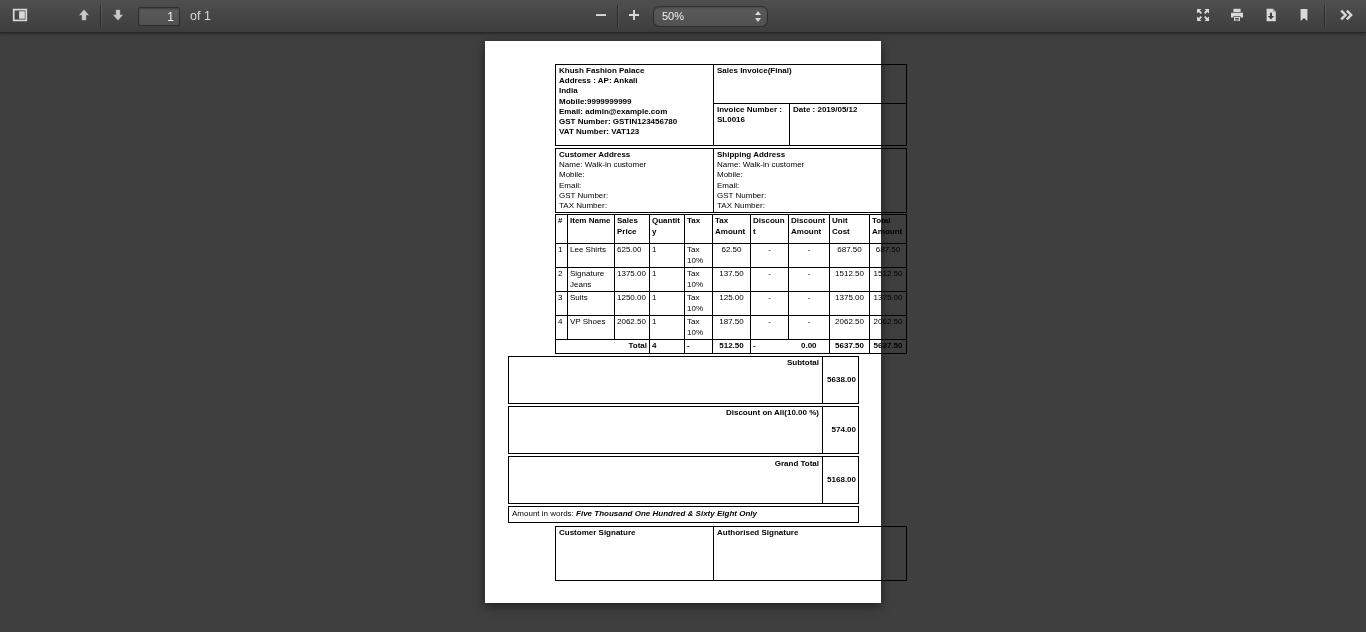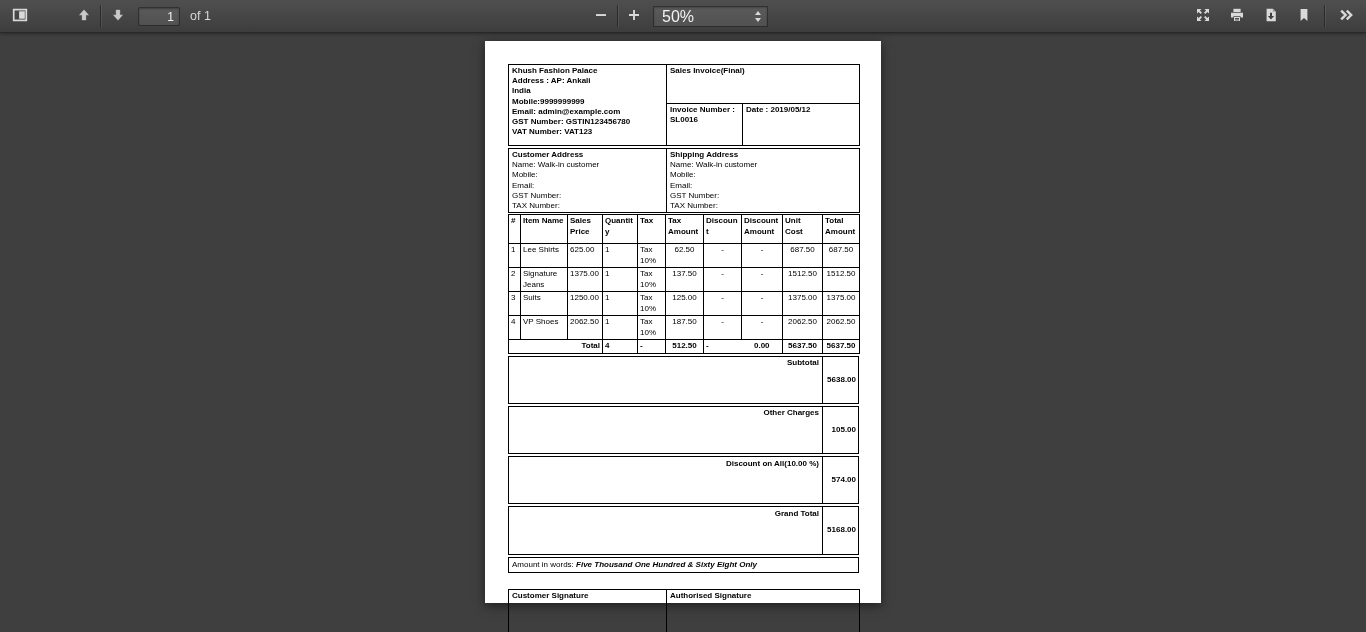--- a/index.html
+++ b/index.html
@@ -33,38 +33,38 @@
     border-radius:2px; color:#f2f2f2; font-size:12px; text-align:right;
     padding:0 5px; font-family:"Liberation Sans",sans-serif;
     box-shadow:inset 0 1px 2px rgba(0,0,0,.3);
   }
   .of-label {
     position:absolute; left:190px; top:9px; color:#d9d9d9; font-size:12.5px;
   }
   .zoom-select {
     position:absolute; left:653px; top:6px; width:115px; height:21px;
     background:rgba(255,255,255,.09); border:1px solid rgba(0,0,0,.45);
-    border-radius:0; color:#f2f2f2; font-size:16px; line-height:19px;
+    border-radius:6px; color:#f2f2f2; font-size:11px; line-height:19px;
     padding-left:8px; cursor:default;
     box-shadow:inset 0 1px 2px rgba(0,0,0,.25);
   }
   .spinner { position:absolute; right:6px; top:4px; }
   .spin-up   { width:0;height:0;border-left:3.5px solid transparent;border-right:3.5px solid transparent;border-bottom:4.5px solid #d9d9d9; margin-bottom:2.5px;}
   .spin-down { width:0;height:0;border-left:3.5px solid transparent;border-right:3.5px solid transparent;border-top:4.5px solid #d9d9d9;}
 
   
   .pdf-page {
     position:absolute; left:485px; top:41px; width:396px; height:562px;
     background:#ffffff; box-shadow:0 3px 10px rgba(0,0,0,.5);
   }
   .content {
     position:absolute; left:23px; top:23px; width:351px;
     color:#000; font-size:8px; line-height:1.28;
   }
-  table { border-collapse:collapse; table-layout:fixed; width:351px; font-size:8px; }
+  table { border-collapse:collapse; table-layout:fixed; width:351px; font-size:8px;margin-left:47px; }
   td { border:1px solid #000; padding:1px 3px; vertical-align:top; word-wrap:break-word; }
   .b { font-weight:bold; }
   .ar { text-align:center; }
   .ac { text-align:right; }
   .mb2 { margin-bottom:2px; }
   .mb1 { margin-bottom:1px; }
 
   .company-cell div { font-weight:bold; }
   .title-cell { height:39px; font-weight:bold; }
   .invno-cell { height:42px; font-weight:bold; }
@@ -80,21 +80,21 @@
   .sumrow { display:flex; width:351px; margin-bottom:2px; }
   .sumrow .lbl {
     flex:1; border:1px solid #000; border-right:0; text-align:right;
     font-weight:bold; padding:1.5px 3px;
   }
   .sumrow .val {
     width:37px; border:1px solid #000; text-align:right;
     font-weight:bold; padding:18px 2px;
   }
   .words-row {
-    width:351px; border:1px solid #000; padding:2px 3px; margin-bottom:16px;
+    width:351px; border:1px solid #000; padding:2px 3px; margin-bottom:3px;
   }
   .words-row .wtxt { font-style:italic; font-weight:bold; }
   .sig-cell { height:54px; font-weight:bold; }
 </style>
 </head>
 <body>
 
 <div class="toolbar">
 
   <button class="tb-btn" style="left:6px">
@@ -343,24 +343,20 @@
         <td class="ar">5637.50</td>
       </tr>
     </tbody>
       </table>
 
     <div class="sumrow">
       <div class="lbl">Subtotal</div>
       <div class="val">5638.00</div>
     </div>
     <div class="sumrow">
-      <div class="lbl">Other Charges</div>
-      <div class="val">105.00</div>
-    </div>
-    <div class="sumrow">
       <div class="lbl">Discount on All(10.00 %)</div>
       <div class="val">574.00</div>
     </div>
     <div class="sumrow">
       <div class="lbl">Grand Total</div>
       <div class="val">5168.00</div>
     </div>
 
     <div class="words-row">
       <span>Amount in words:</span>

